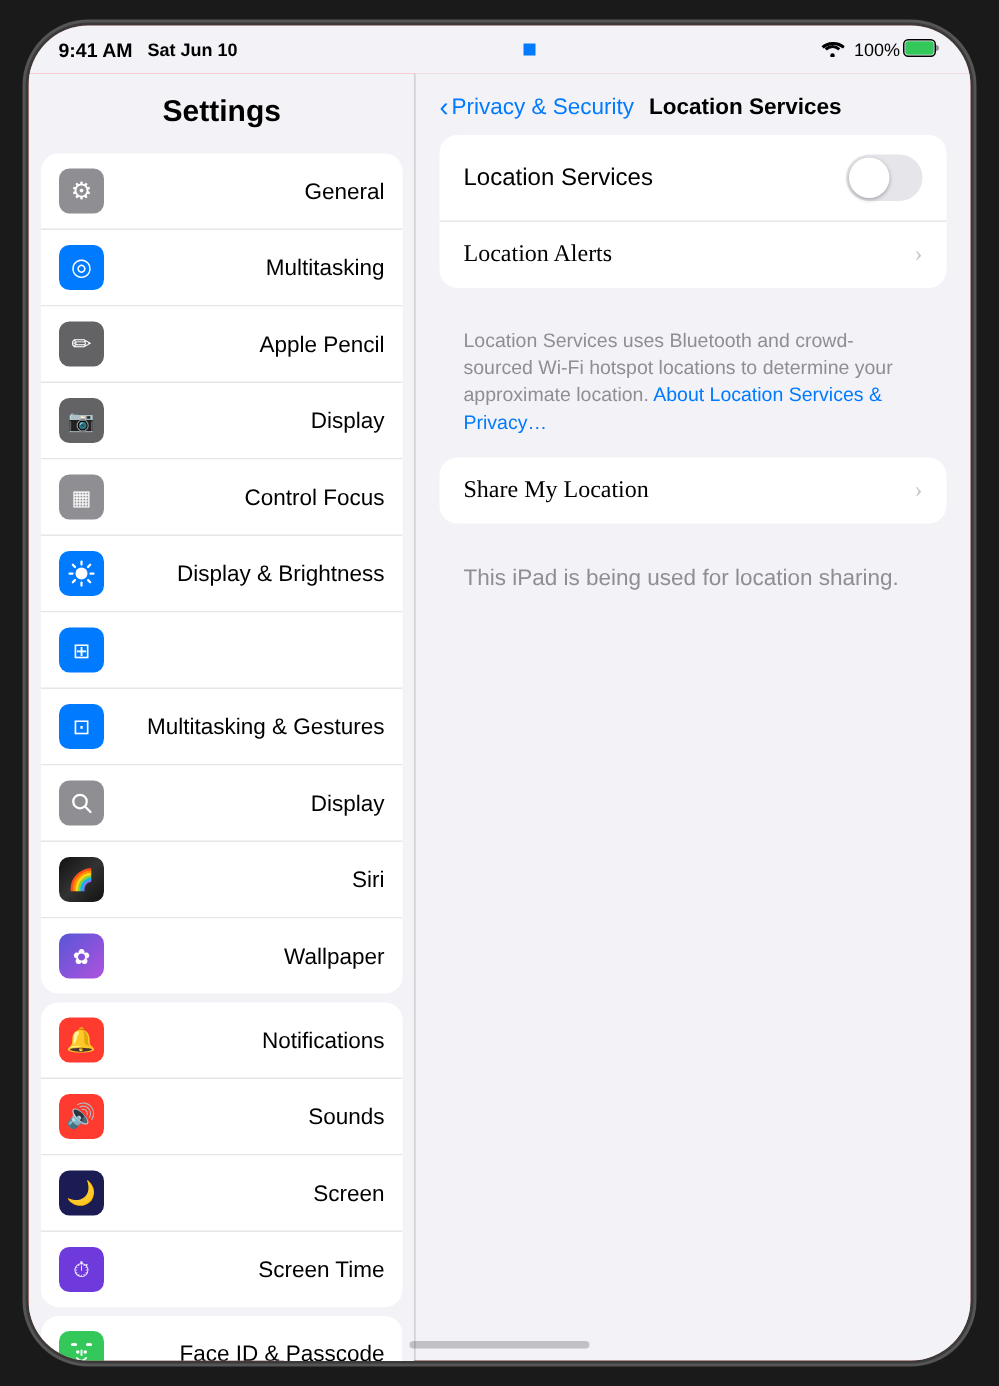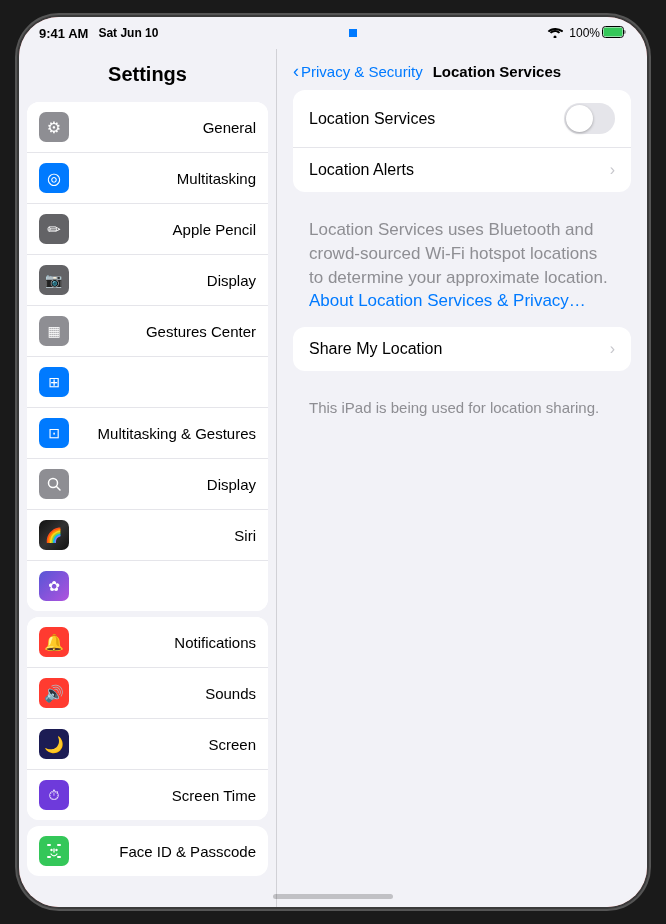--- a/index.html
+++ b/index.html
@@ -124,21 +124,21 @@
       margin-bottom: 20px;
       overflow: hidden;
     }
     .panel-row {
       display: flex;
       align-items: center;
       padding: 13px 16px;
       border-bottom: 0.5px solid #e5e5ea;
       min-height: 44px;
     }
-    .panel-row:last-child { border-bottom: none; }
+    .panel-row:last-child { border-bottom: none; font-family: Liberation Serif, serif; }
     .panel-row-label {
       font-size: 16px;
       color: #000;
       flex: 1;
     }
     .toggle {
       width: 51px;
       height: 31px;
       background: #e5e5ea;
       border-radius: 16px;
@@ -154,21 +154,21 @@
       top: 2px;
       left: 2px;
       box-shadow: 0 1px 3px rgba(0,0,0,0.3);
     }
     .chevron {
       color: #c7c7cc;
       font-size: 16px;
     }
     .panel-description {
       padding: 6px 16px 14px;
-      font-size: 17px;
+      font-size: 13px;
       color: #8e8e93;
       line-height: 1.4;
     }
     .panel-description a {
       color: #007aff;
       text-decoration: none;
     }
     .panel-sub-text {
       font-size: 15px;
       color: #8e8e93;
@@ -248,21 +248,37 @@
         <div class="settings-item">
           <div class="item-icon icon-dark-gray">
               <span style="font-size:14px;color:#fff;">📷</span>
             </div>
           <span class="item-label">Display</span>
         </div>
         <div class="settings-item">
           <div class="item-icon icon-gray">
               <span style="font-size:14px;color:#fff;">▦</span>
             </div>
-          <span class="item-label">Gestures Center</span>
+          <span class="item-label">Control Focus</span>
+        </div>
+        <div class="settings-item">
+          <div class="item-icon icon-blue">
+            <svg width="18" height="18" viewBox="0 0 18 18" fill="none">
+              <circle cx="9" cy="9" r="4" fill="#fff"></circle>
+              <line x1="9" y1="1" x2="9" y2="3" stroke="#fff" stroke-width="1.5" stroke-linecap="round"></line>
+              <line x1="9" y1="15" x2="9" y2="17" stroke="#fff" stroke-width="1.5" stroke-linecap="round"></line>
+              <line x1="1" y1="9" x2="3" y2="9" stroke="#fff" stroke-width="1.5" stroke-linecap="round"></line>
+              <line x1="15" y1="9" x2="17" y2="9" stroke="#fff" stroke-width="1.5" stroke-linecap="round"></line>
+              <line x1="3.2" y1="3.2" x2="4.6" y2="4.6" stroke="#fff" stroke-width="1.5" stroke-linecap="round"></line>
+              <line x1="13.4" y1="13.4" x2="14.8" y2="14.8" stroke="#fff" stroke-width="1.5" stroke-linecap="round"></line>
+              <line x1="14.8" y1="3.2" x2="13.4" y2="4.6" stroke="#fff" stroke-width="1.5" stroke-linecap="round"></line>
+              <line x1="4.6" y1="13.4" x2="3.2" y2="14.8" stroke="#fff" stroke-width="1.5" stroke-linecap="round"></line>
+            </svg>
+          </div>
+          <span class="item-label">Display &amp; Brightness</span>
         </div>
         <div class="settings-item">
           <div class="item-icon icon-blue">
               <span style="font-size:14px;color:#fff;">⊞</span>
             </div>
         </div>
         <div class="settings-item">
           <div class="item-icon icon-blue">
               <span style="font-size:14px;color:#fff;">⊡</span>
             </div>
@@ -280,20 +296,21 @@
         <div class="settings-item">
           <div class="item-icon" style="background: linear-gradient(135deg, #111 0%, #333 50%, #111 100%);">
               <span style="font-size:14px;">🌈</span>
             </div>
           <span class="item-label">Siri</span>
         </div>
         <div class="settings-item">
           <div class="item-icon" style="background:linear-gradient(135deg,#5856d6,#af52de);">
               <span style="font-size:14px;color:#fff;">✿</span>
             </div>
+          <span class="item-label">Wallpaper</span>
         </div>
       </div>
 
       <div class="settings-group">
         <div class="settings-item">
           <div class="item-icon" style="background:#ff3b30;">
               <span style="font-size:16px;color:#fff;">🔔</span>
             </div>
           <span class="item-label">Notifications</span>
         </div>

